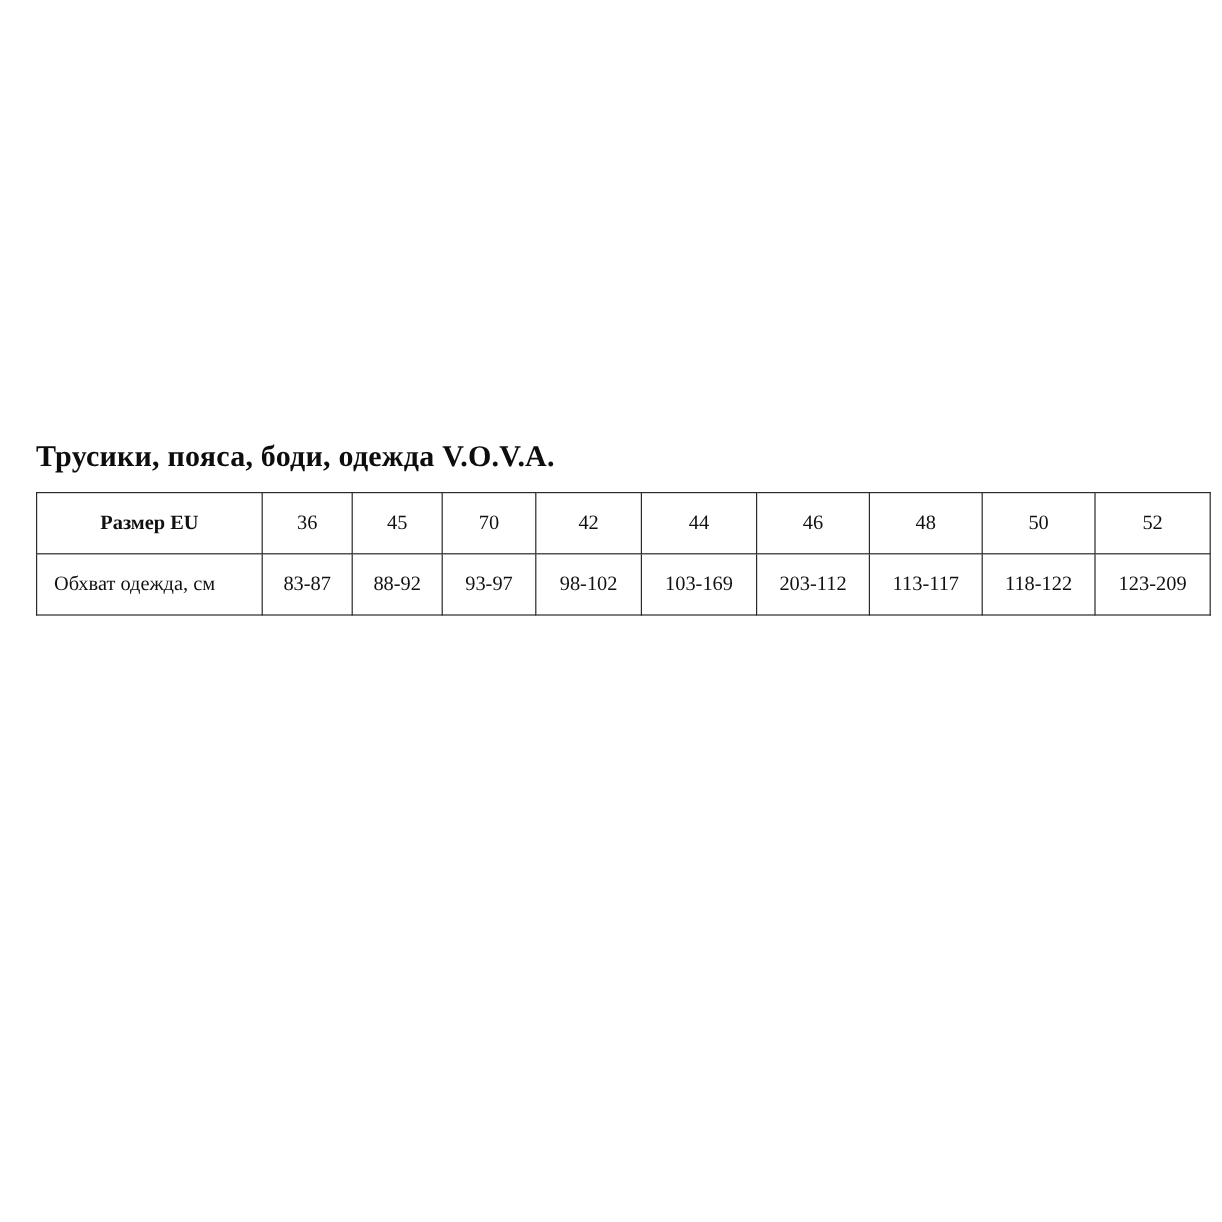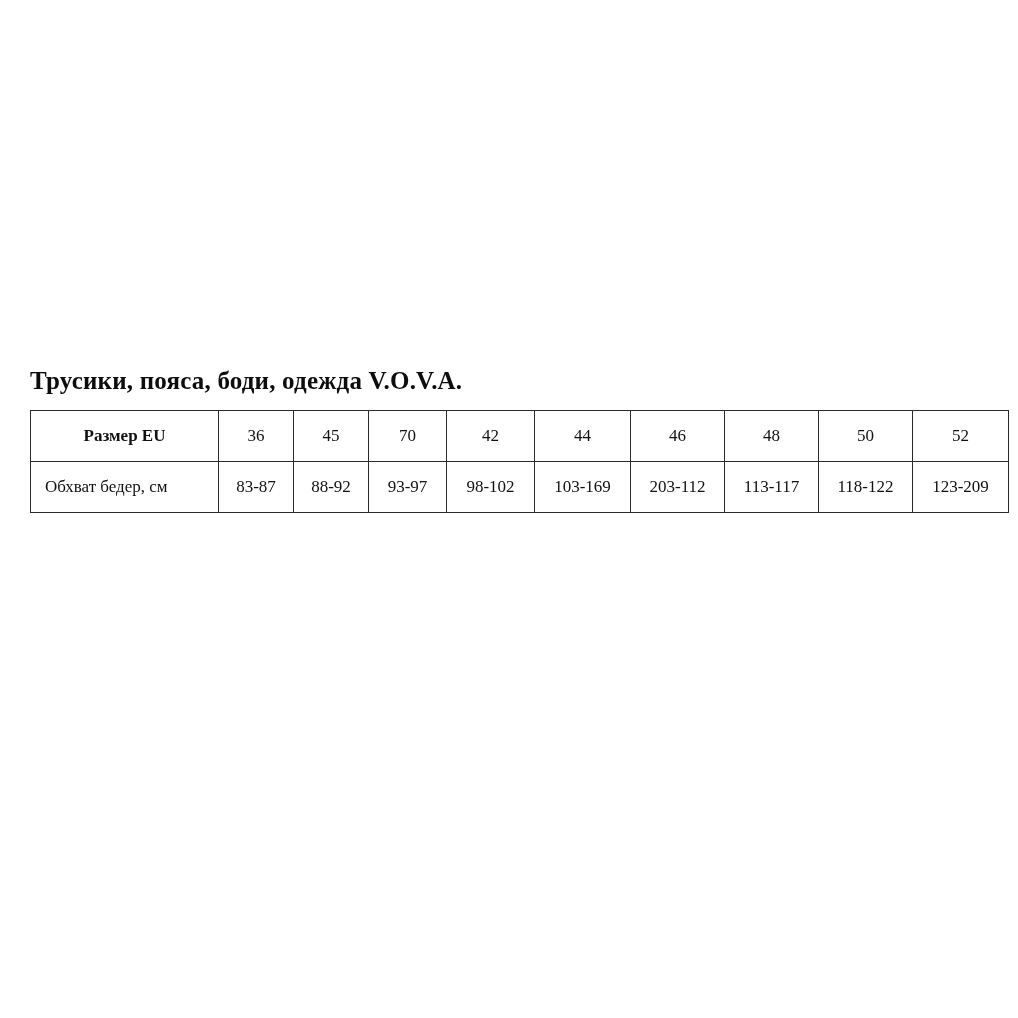--- a/index.html
+++ b/index.html
@@ -115,21 +115,21 @@
           <td class="val">45</td>
           <td class="val">70</td>
           <td class="val">42</td>
           <td class="val">44</td>
           <td class="val">46</td>
           <td class="val">48</td>
           <td class="val">50</td>
           <td class="val">52</td>
         </tr>
         <tr class="row-hips">
-          <td class="rowhead">Обхват бедер, см</td>
+          <td class="rowhead">Обхват одежда, см</td>
           <td class="val">83-87</td>
           <td class="val">88-92</td>
           <td class="val">93-97</td>
           <td class="val">98-102</td>
           <td class="val">103-169</td>
           <td class="val">203-112</td>
           <td class="val">113-117</td>
           <td class="val">118-122</td>
           <td class="val">123-209</td>
         </tr>

